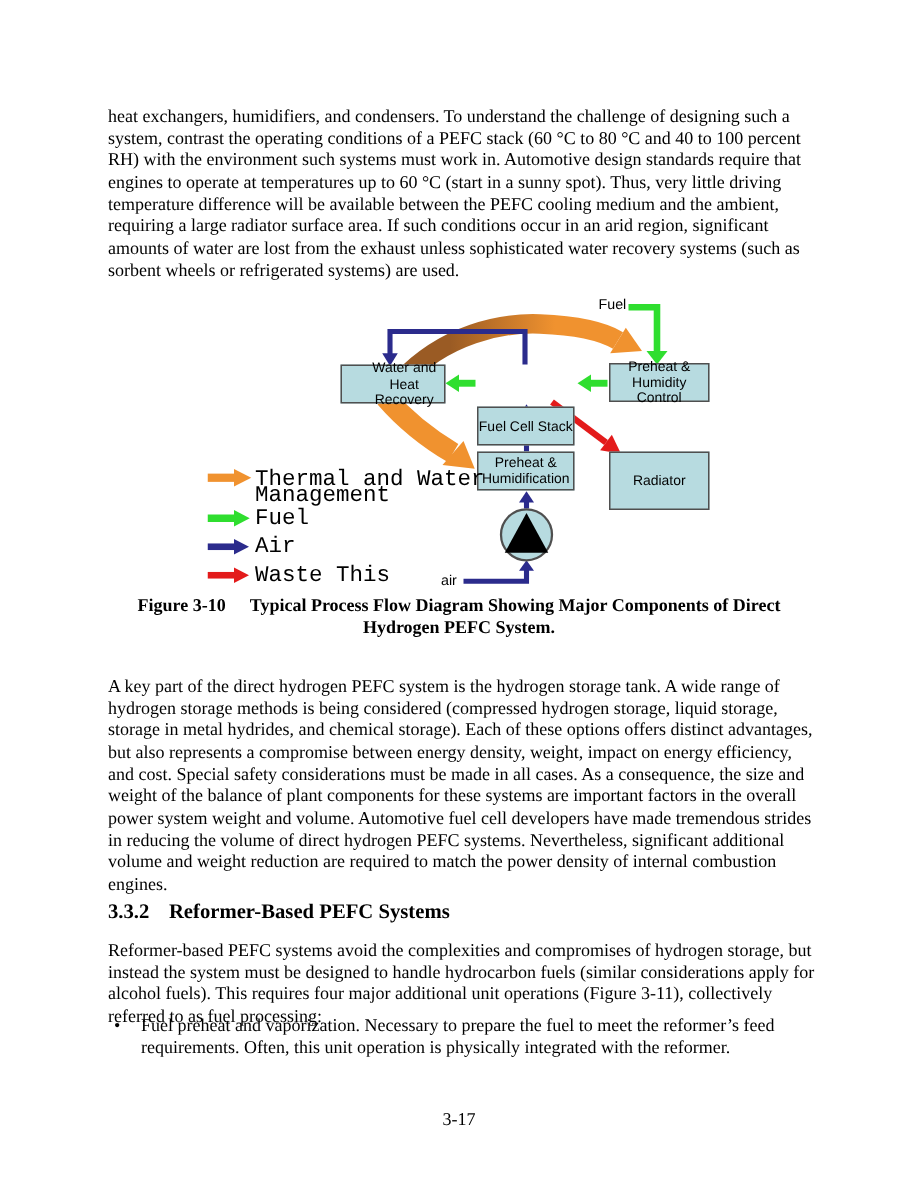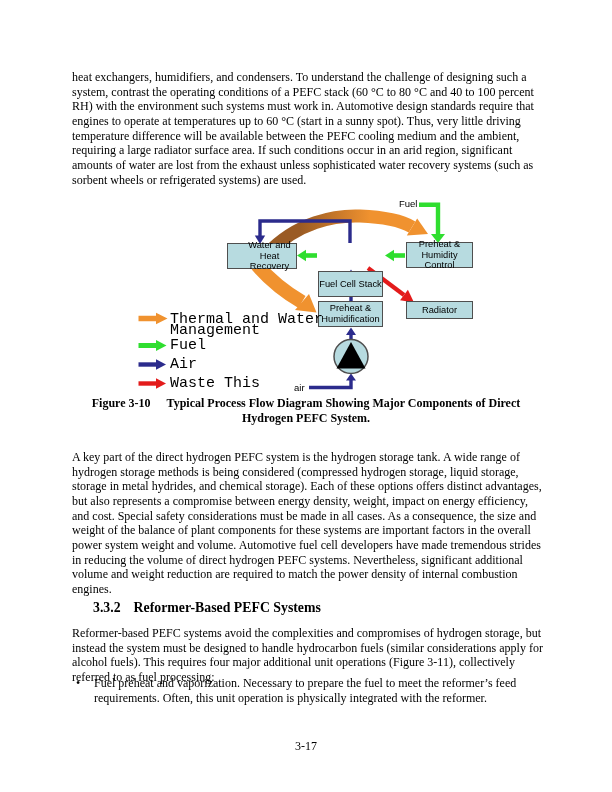--- a/index.html
+++ b/index.html
@@ -19,21 +19,21 @@
   .node{
     position:absolute;z-index:2;background:#B7DBE0;border:1px solid #4F4F4F;
     display:flex;align-items:center;justify-content:center;text-align:center;
     font-family:"Liberation Sans","DejaVu Sans",sans-serif;font-size:9.3px;line-height:10.6px;
     white-space:pre-line;box-sizing:border-box;
   }
   .node-whr{left:227px;top:243px;width:70px;height:26px;padding-left:15px;}
   .node-fcs{left:318px;top:243px;width:65px;height:26px;margin-top:28px;}
   .node-phc{left:406px;top:242px;width:67px;height:26px;}
   .node-ph {left:318px;top:301px;width:65px;height:26px;}
-  .node-rad{left:406px;top:301px;width:67px;height:18px;}
+  .node-rad{left:406px;top:301px;width:67px;height:39px;}
   .diagram-label{
     position:absolute;z-index:2;font-family:"Liberation Sans","DejaVu Sans",sans-serif;
     font-size:9.5px;line-height:10px;color:#000;
   }
   .fuel-label{left:399px;top:199px;}
   .air-label{left:294px;top:383px;}
   .legend-label{
     position:absolute;z-index:2;left:170px;font-family:Liberation Mono, monospace;
     font-size:15px;line-height:11.2px;white-space:pre-line;color:#000;
   }
@@ -44,21 +44,21 @@
   
   .caption{
     position:absolute;left:66px;top:396px;width:480px;text-align:center;
     font-size:12px;font-weight:bold;line-height:15px;
   }
   .caption .cap-label{margin-right:16px;}
   .section-heading{
     position:absolute;left:72px;top:600px;width:471px;margin:0;
     font-size:13.8px;font-weight:bold;line-height:16px;
   }
-  .section-heading .sec-num{margin-right:13px;margin-left:21px;}
+  .section-heading .sec-num{margin-right:13px;}
   .bullet-item{
     position:absolute;left:72px;top:676px;width:471px;display:flex;
     font-size:12px;line-height:14.67px;
   }
   .bullet-item .marker{width:22px;flex:0 0 22px;padding-left:4px;box-sizing:border-box;}
   .bullet-item .bullet-text{flex:1;}
   .footer{
     position:absolute;left:0;top:739px;width:612px;text-align:center;
     font-size:12px;line-height:14px;
   }

